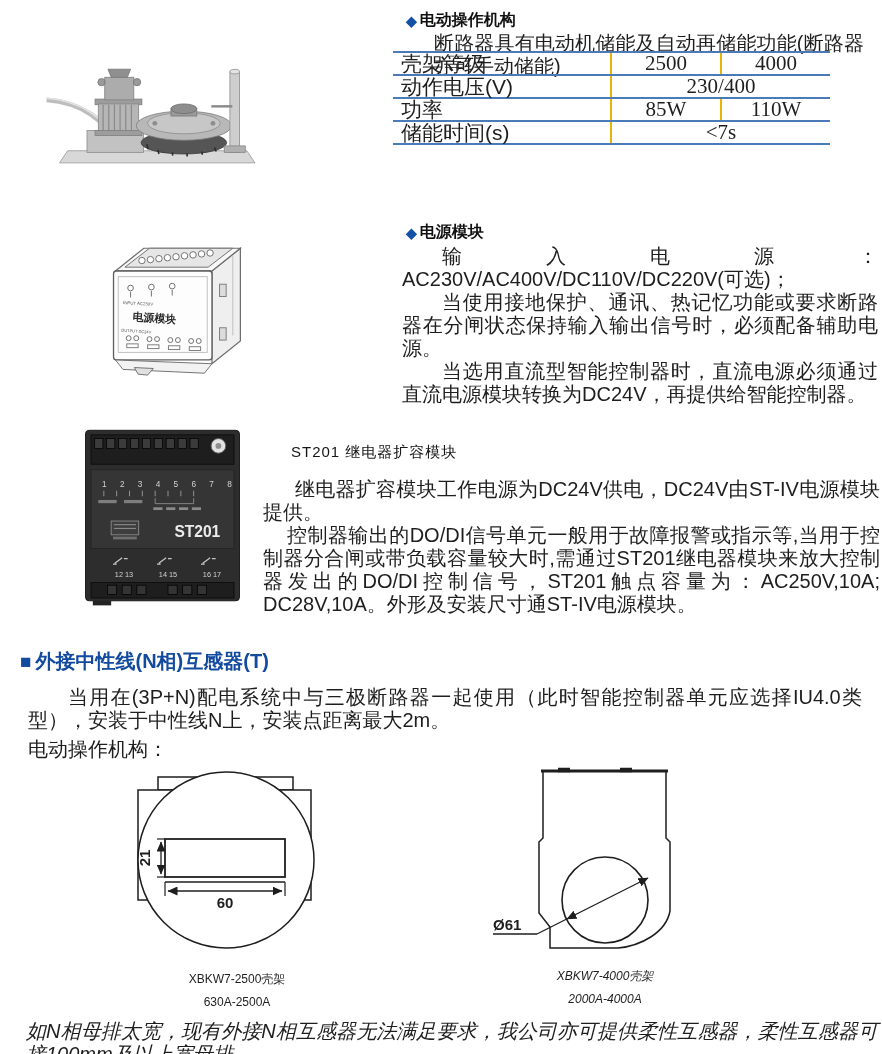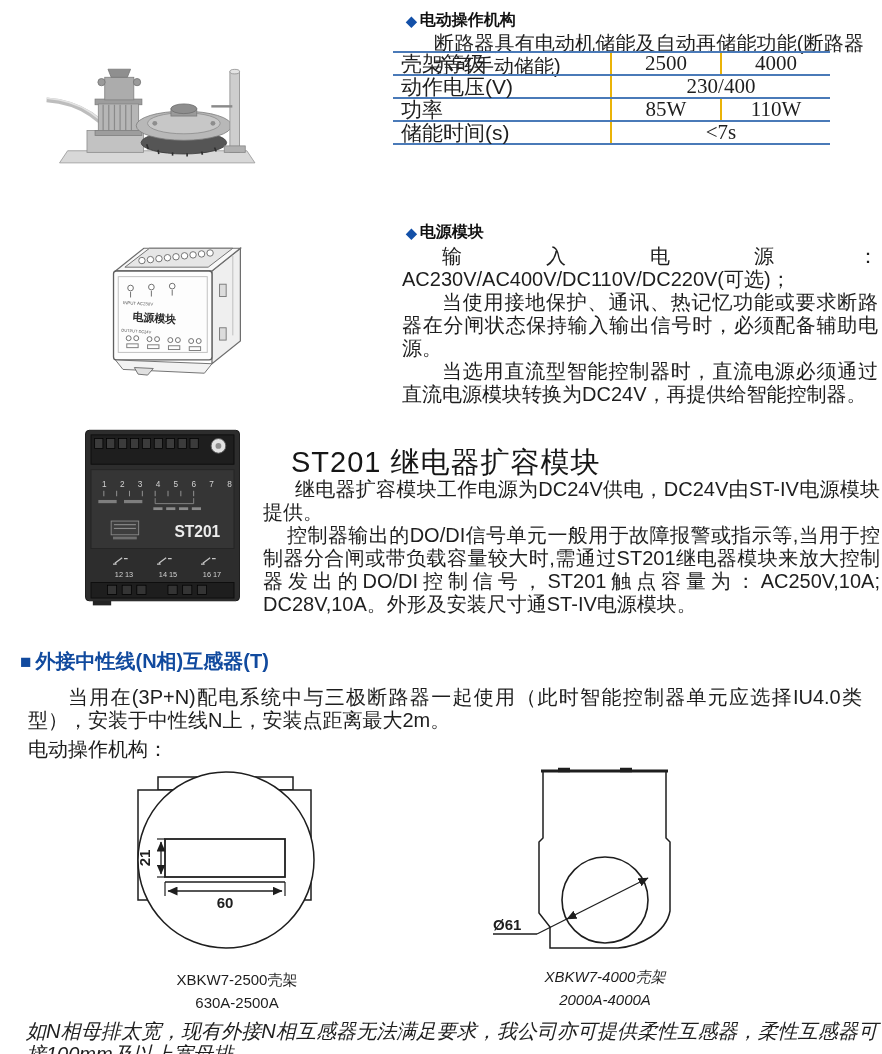--- a/index.html
+++ b/index.html
@@ -15,22 +15,22 @@
   .body-txt { font-size:20px; line-height:23px; color:#1e1e1e; text-align:justify; }
   .indent2 { text-indent:2em; }
   
   .spec-table { left:393px; top:51px; width:437px; border-bottom:2px solid #4a7ab8; font-size:21px; }
   .t-row { display:flex; height:23px; border-top:2px solid #4a7ab8; align-items:stretch; }
   .t-label { width:217px; display:flex; align-items:center; padding-left:8px; }
   .t-val { flex:1; display:flex; align-items:center; justify-content:center; border-left:2px solid #eab308;font-family:Liberation Serif, serif; }
   
   .band-head { display:flex; align-items:center; font-size:20px; color:#114a9e; font-weight:600; }
   .sq { font-size:19px; margin-right:4px; line-height:1; }
-  .st201-title { font-size:29px; color:#161616; letter-spacing:1px; }
-  .caption { font-size:15px; line-height:23px; text-align:center; color:#1e1e1e; }
+  .st201-title { font-size:15px; color:#161616; letter-spacing:1px; }
+  .caption { font-size:12px; line-height:23px; text-align:center; color:#1e1e1e; }
   svg text { font-family:"Liberation Sans", sans-serif; }
 </style>
 </head>
 <body>
 
 <svg class="abs" style="left:45px; top:55px;" width="218" height="114" viewBox="0 0 270 140" aria-hidden="true">
   <defs>
     <marker id="arrE" orient="auto" markerUnits="userSpaceOnUse" markerWidth="11" markerHeight="9" refX="9.5" refY="4.5">
       <path d="M0,0 L10,4.5 L0,9 z" fill="#1e1e1e"></path>
     </marker>

